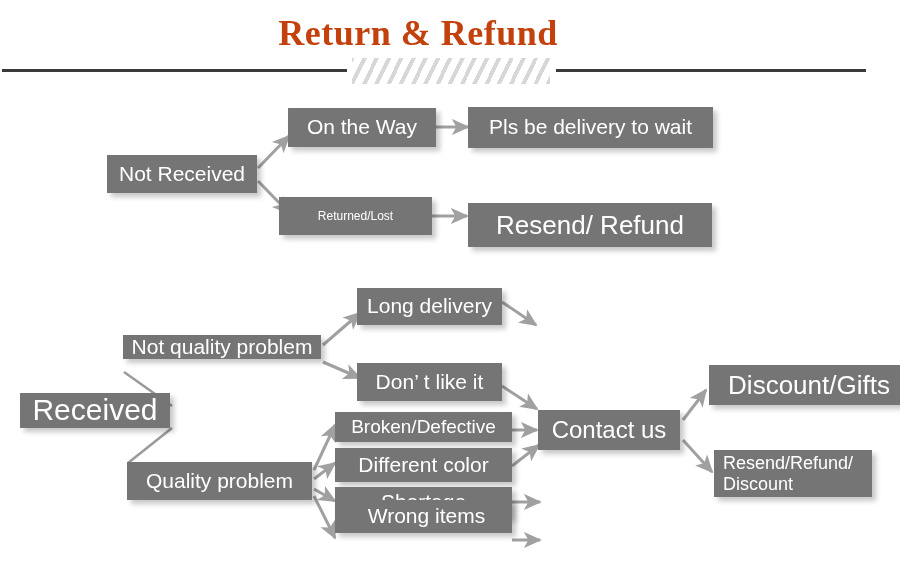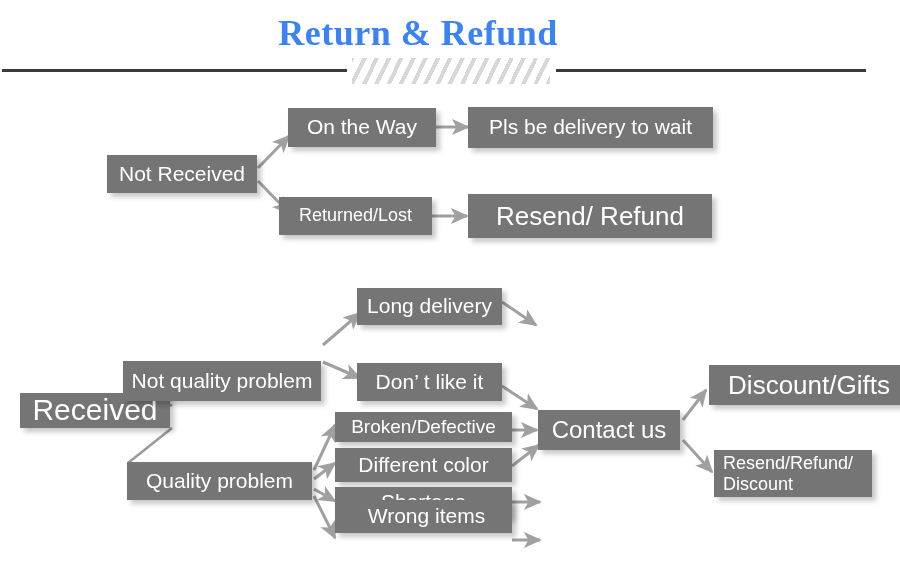--- a/index.html
+++ b/index.html
@@ -19,21 +19,21 @@
   
   #page-title {
     position: absolute;
     left: 0;
     top: 12px;
     width: 836px;
     text-align: center;
     font-family: "Liberation Serif", serif;
     font-size: 36px;
     font-weight: bold;
-    color: #3b82f6;
+    color: #c2410c;
     letter-spacing: 0.5px;
   }
 
   .divider-line {
     position: absolute;
     height: 3px;
     background: #3a3a3a;
     top: 69px;
   }
   #divider-left  { left: 2px;   width: 345px; }
@@ -65,21 +65,21 @@
     text-align: center;
     line-height: 1.08;
     box-shadow: 4px 4px 5px rgba(0,0,0,0.22);
     font-size: 21px;
     padding: 0 6px;
     white-space: nowrap;
     overflow: hidden;
     z-index: 3;
   }
   .node.big   { font-size: 30px; }
-  .node.small { font-size: 18px; }
+  .node.small { font-size: 12px; }
   .node.left  { justify-content: flex-start; text-align: left; }
   .node.wrap  { white-space: normal; line-height: 1.15; }
 
   
   .connector {
     position: absolute;
     left: 0;
     top: 0;
     width: 900px;
     height: 578px;
@@ -159,25 +159,25 @@
   </svg>
 
   <div class="node" style="left:107px;  top:155px; width:150px; height:38px;">Not Received</div>
 
   <div class="node" style="left:288px;  top:108px; width:148px; height:39px;">On the Way</div>
 
   <div class="node" style="left:468px;  top:107px; width:245px; height:41px;">Pls be delivery to wait</div>
 
   <div class="node small" style="left:279px; top:197px; width:153px; height:38px;">Returned/Lost</div>
 
-  <div class="node" style="left:468px;  top:194px; width:244px; height:44px; font-size:26px;">Resend/ Refund</div>
+  <div class="node" style="left:468px;  top:203px; width:244px; height:44px; font-size:26px;">Resend/ Refund</div>
 
   <div class="node big" style="left:20px; top:393px; width:150px; height:35px;">Received</div>
 
-  <div class="node" style="left:123px; top:335px; width:198px; height:40px;margin-top:26px;">Not quality problem</div>
+  <div class="node" style="left:123px; top:335px; width:198px; height:24px;">Not quality problem</div>
 
   <div class="node" style="left:127px; top:462px; width:185px; height:38px;">Quality problem</div>
 
   <div class="node" style="left:357px; top:363px; width:145px; height:38px;">Don’ t like it</div>
 
   <div class="node" style="left:357px; top:288px; width:145px; height:37px;">Long delivery</div>
 
   <div class="node" style="left:335px; top:412px; width:177px; height:30px; font-size:19px;">Broken/Defective</div>
 
   <div class="node" style="left:335px; top:448px; width:177px; height:34px;">Different color</div>

